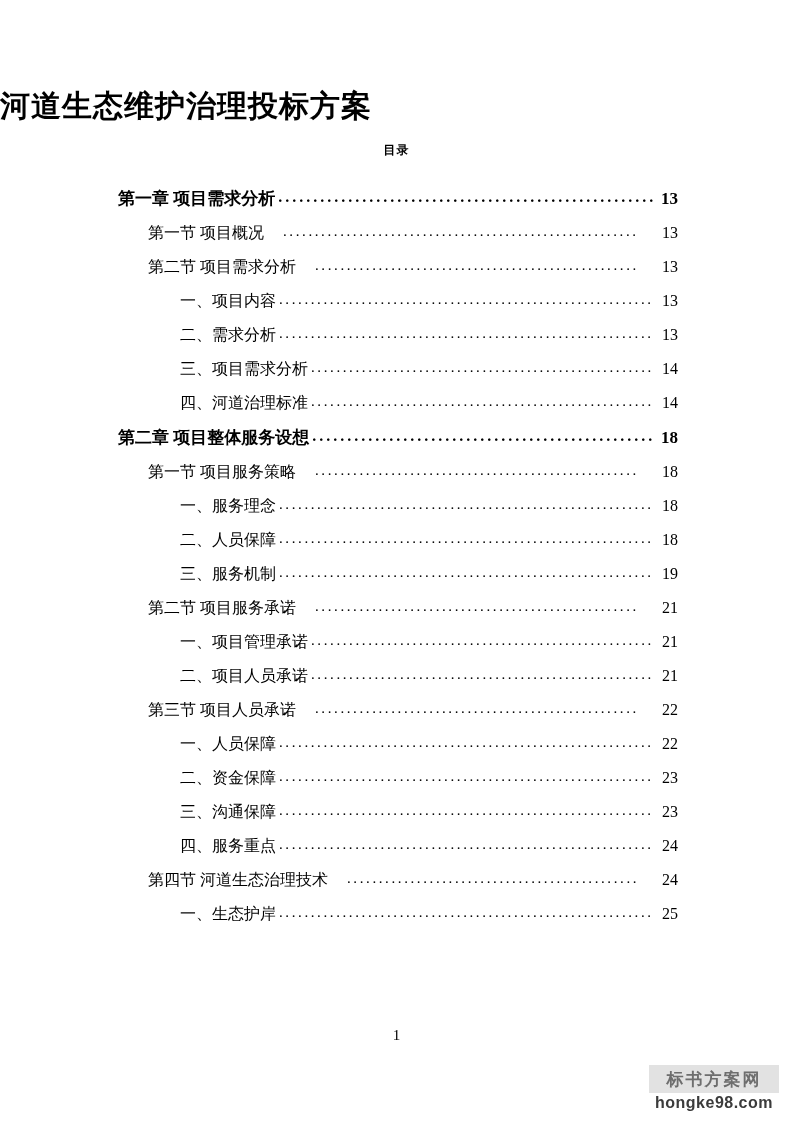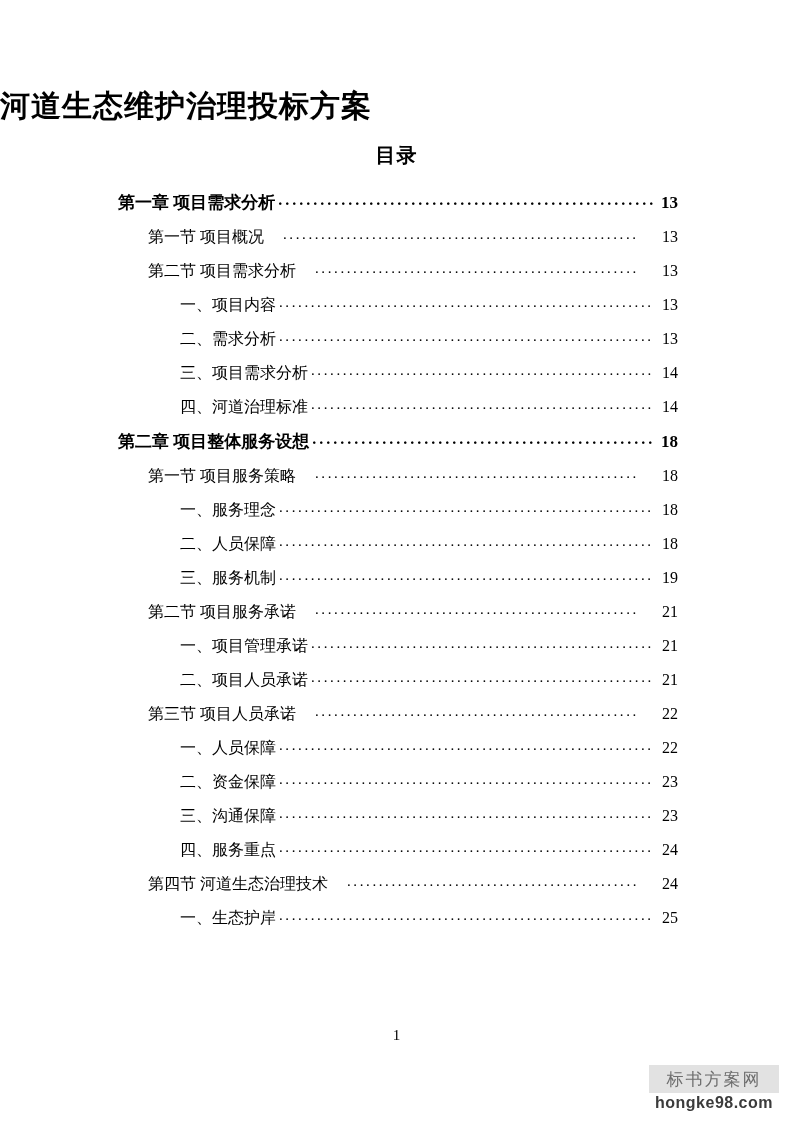--- a/index.html
+++ b/index.html
@@ -26,37 +26,37 @@
     text-align: left;
     font-size: 30px;
     font-weight: bold;
     letter-spacing: 1px;
     margin: 0;
     padding-top: 88px;
     line-height: 1.2;
   }
   .toc-heading {
     text-align: center;
-    font-size: 20px;
+    font-size: 12px;
     font-weight: bold;
     margin: 0;
     padding-top: 18px;
     letter-spacing: 1px;
   }
   .toc {
     margin: 0;
     padding: 0;
     list-style: none;
     width: 560px;
     margin-left: 118px;
     margin-top: 18px;
   }
   .toc-entry {
     display: flex;
-    align-items: center;
+    align-items: flex-end;
     width: 100%;
     white-space: nowrap;
     line-height: 1.0;
     margin-bottom: 5px;
   }
   .toc-entry .label {
     flex: 0 0 auto;
   }
   .toc-entry .dots {
     flex: 1 1 auto;
@@ -118,21 +118,21 @@
     width: 130px;
     text-align: center;
     font-family: "Liberation Sans", sans-serif;
   }
   .watermark .wm-top {
     background: #e2e2e2;
     color: #6e6e6e;
     font-size: 17px;
     letter-spacing: 2px;
     padding: 3px 0 2px 0;
-    font-weight: normal;
+    font-weight: bold;
   }
   .watermark .wm-bottom {
     color: #3b3b3b;
     font-size: 16px;
     letter-spacing: 0.5px;
     padding-top: 1px;
     font-weight: bold;
   }
 </style>
 </head>

